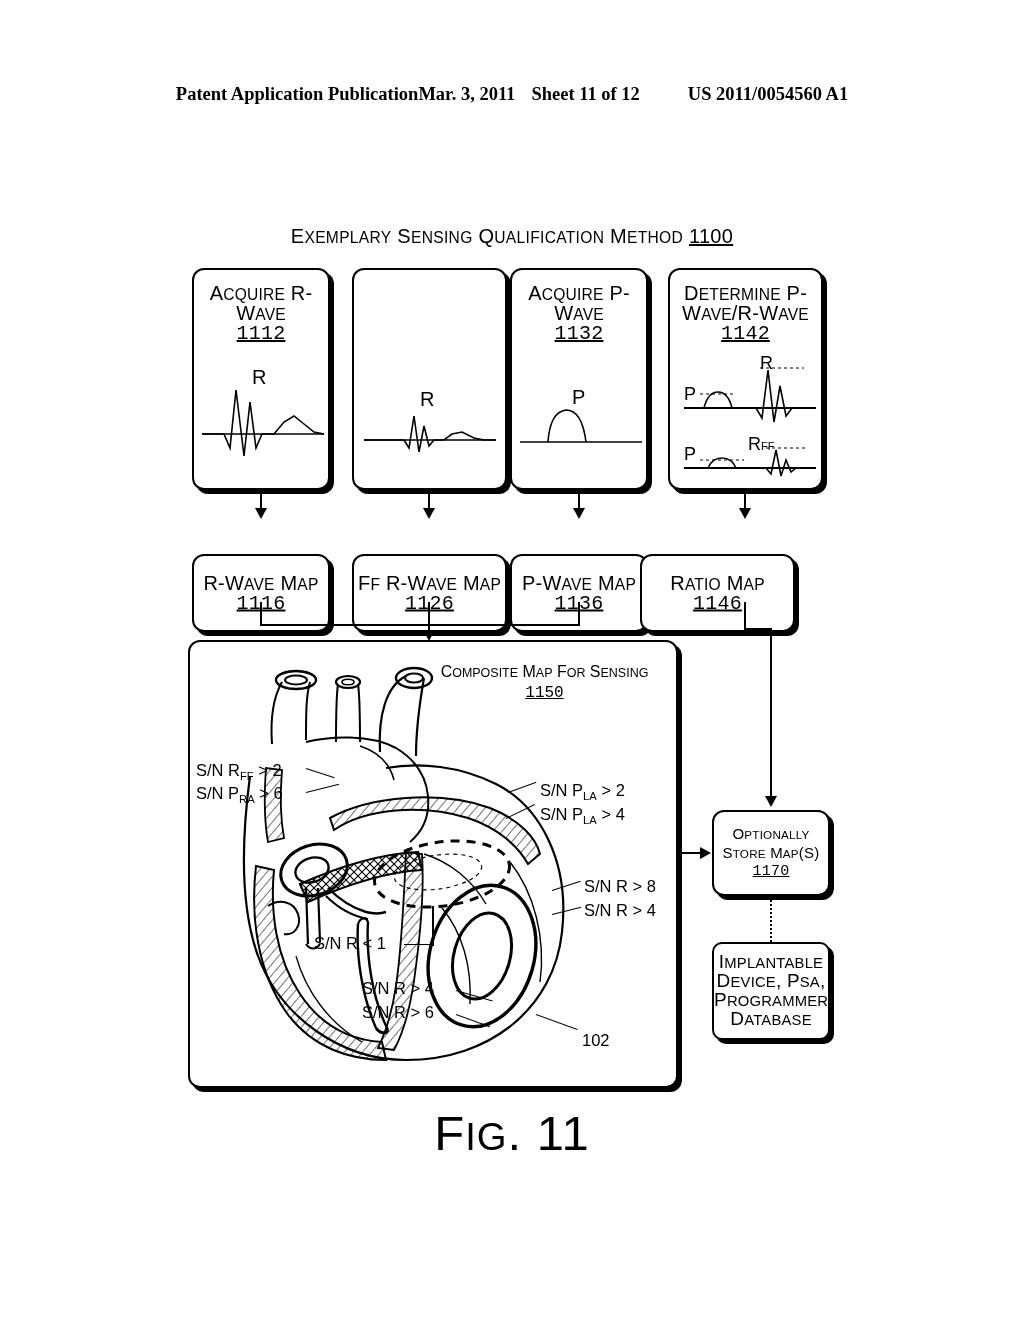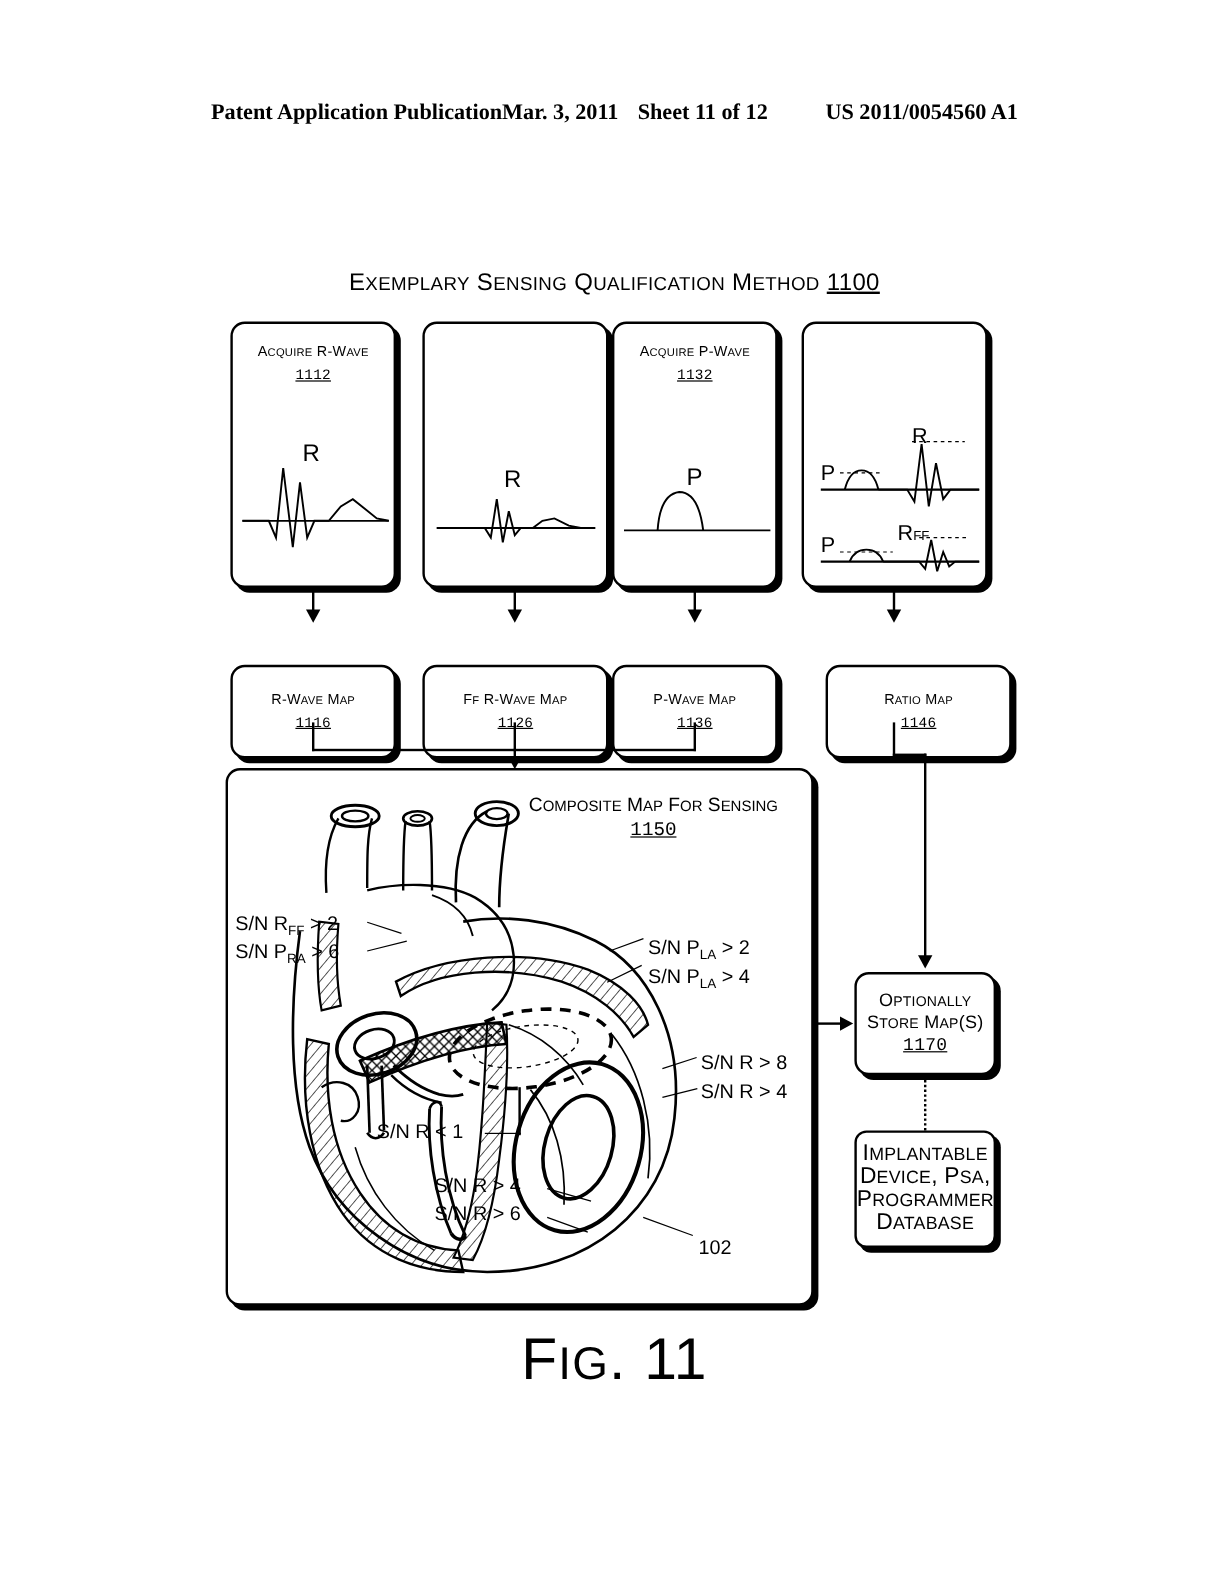--- a/index.html
+++ b/index.html
@@ -21,21 +21,21 @@
 
   
   #fig-title{position:absolute;top:225px;left:0;width:1024px;text-align:center;
              font-size:20px;letter-spacing:.3px;}
   #fig-title .num{text-decoration:underline;}
 
   
   .box{position:absolute;background:#fff;border:2.2px solid #000;
        border-radius:12px;box-shadow:4px 4px 0 0 #000;box-sizing:border-box;}
   .box .title{position:absolute;left:0;width:100%;text-align:center;
-              font-size:12px;line-height:19px;letter-spacing:.2px;}
+              font-size:20px;line-height:19px;letter-spacing:.2px;}
   .box .num{text-decoration:underline;font-family:Liberation Mono, monospace;}
 
   
   .tbox{width:138px;height:222px;top:268px;}
   .tbox .title{top:14px;}
   .tbox.wide{width:155px;}
 
   
   .mbox{width:138px;height:78px;top:522px;margin-top:32px;}
   .mbox .title{top:50%;transform:translateY(-50%);}
@@ -117,20 +117,25 @@
     <div class="num">1132</div>
   </div>
   <svg style="position:absolute;left:6px;top:110px;" width="126" height="84" viewBox="0 0 126 84">
     <line x1="2" y1="62" x2="124" y2="62" stroke="#000" stroke-width="1.5"></line>
     <path d="M30,62 Q32,32 48,30 Q64,30 68,62" fill="none" stroke="#000" stroke-width="1.6"></path>
     <text x="54" y="24" font-size="20" font-family="Liberation Sans, sans-serif">P</text>
   </svg>
 </div>
 
 <div class="box tbox wide" style="left:668px;">
+  <div class="title">
+    <div class="sc"><span class="cap">D</span><span class="sm">ETERMINE</span></div>
+    <div class="sc"><span class="cap">P</span><span class="cap">-</span><span class="cap">W</span><span class="sm">AVE</span><span class="cap">/</span><span class="cap">R</span><span class="cap">-</span><span class="cap">W</span><span class="sm">AVE</span></div>
+    <div class="num">1142</div>
+  </div>
   <svg style="position:absolute;left:4px;top:86px;" width="146" height="122" viewBox="0 0 146 122">
 
     <line x1="10" y1="52" x2="142" y2="52" stroke="#000" stroke-width="2"></line>
     <line x1="26" y1="38" x2="62" y2="38" stroke="#000" stroke-width="1" stroke-dasharray="3,3"></line>
     <line x1="86" y1="12" x2="130" y2="12" stroke="#000" stroke-width="1" stroke-dasharray="3,3"></line>
     <path d="M30,52 Q34,36 44,36 Q54,36 58,52" fill="none" stroke="#000" stroke-width="1.6"></path>
     <polyline points="58,52 82,52 88,62 94,14 100,66 106,30 112,60 118,52 142,52" fill="none" stroke="#000" stroke-width="1.6"></polyline>
     <text x="10" y="44" font-size="18" font-family="Liberation Sans, sans-serif">P</text>
     <text x="86" y="13" font-size="18" font-family="Liberation Sans, sans-serif">R</text>
 
@@ -166,21 +171,21 @@
     <div class="num">1126</div>
   </div>
 </div>
 <div class="box mbox" style="left:510px;">
   <div class="title">
     <div class="sc"><span class="cap">P</span><span class="cap">-</span><span class="cap">W</span><span class="sm">AVE</span></div>
     <div class="sc"><span class="cap">M</span><span class="sm">AP</span></div>
     <div class="num">1136</div>
   </div>
 </div>
-<div class="box mbox" style="left:688px;width:155px;">
+<div class="box mbox" style="left:640px;width:155px;">
   <div class="title">
     <div class="sc"><span class="cap">R</span><span class="sm">ATIO</span><span class="cap"> </span><span class="cap">M</span><span class="sm">AP</span></div>
     <div class="num">1146</div>
   </div>
 </div>
 
 <div class="ln vl" style="left:260px;top:602px;height:24px;"></div>
 <div class="ln vl" style="left:428px;top:602px;height:24px;"></div>
 <div class="ln vl" style="left:578px;top:602px;height:24px;"></div>
 <div class="ln hl" style="left:260px;top:624px;width:320px;"></div>

